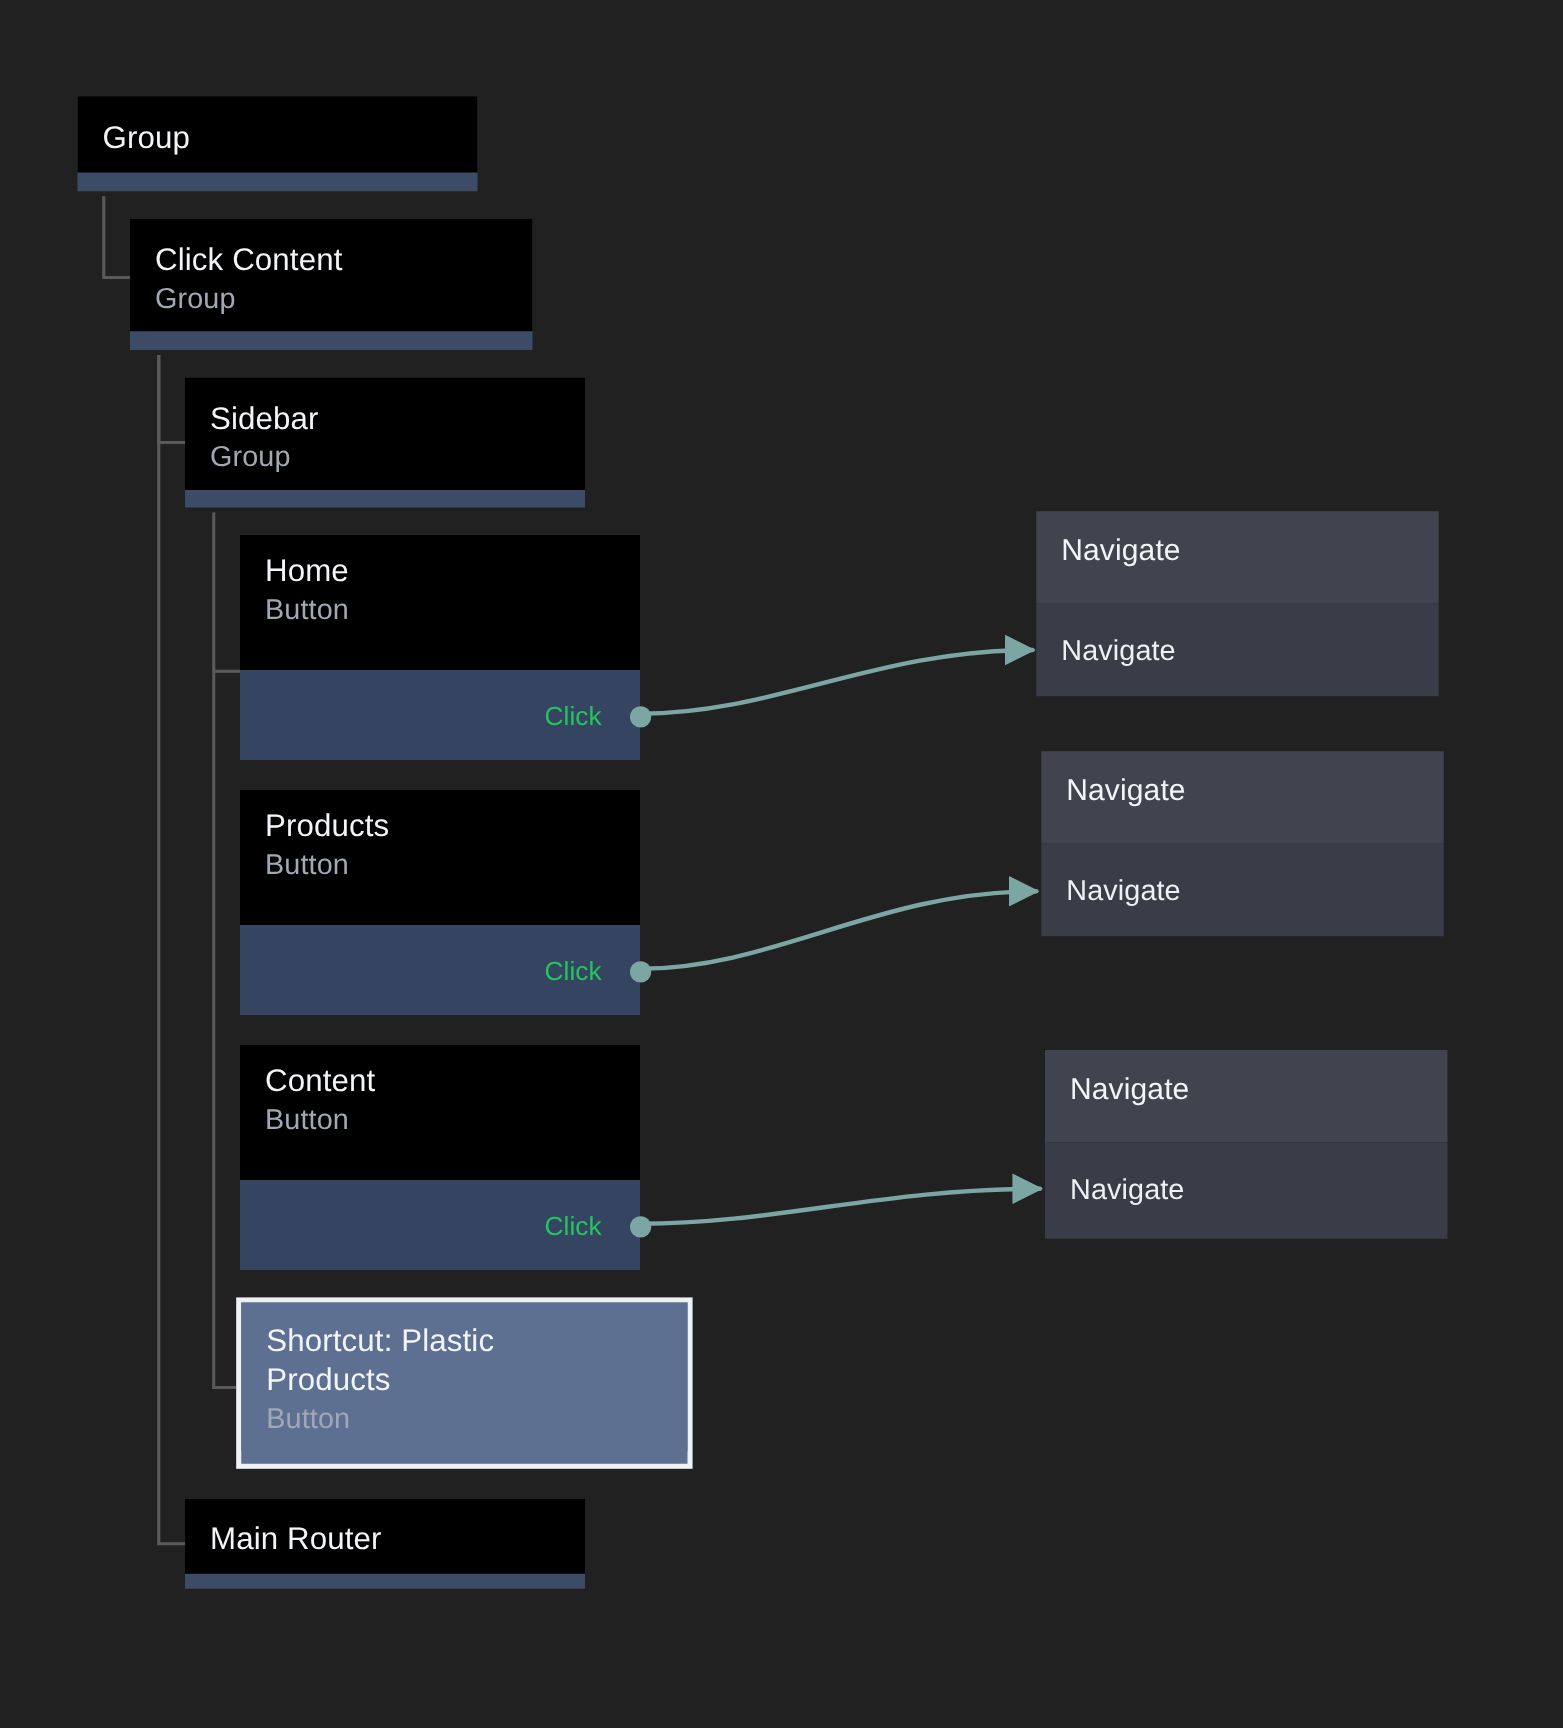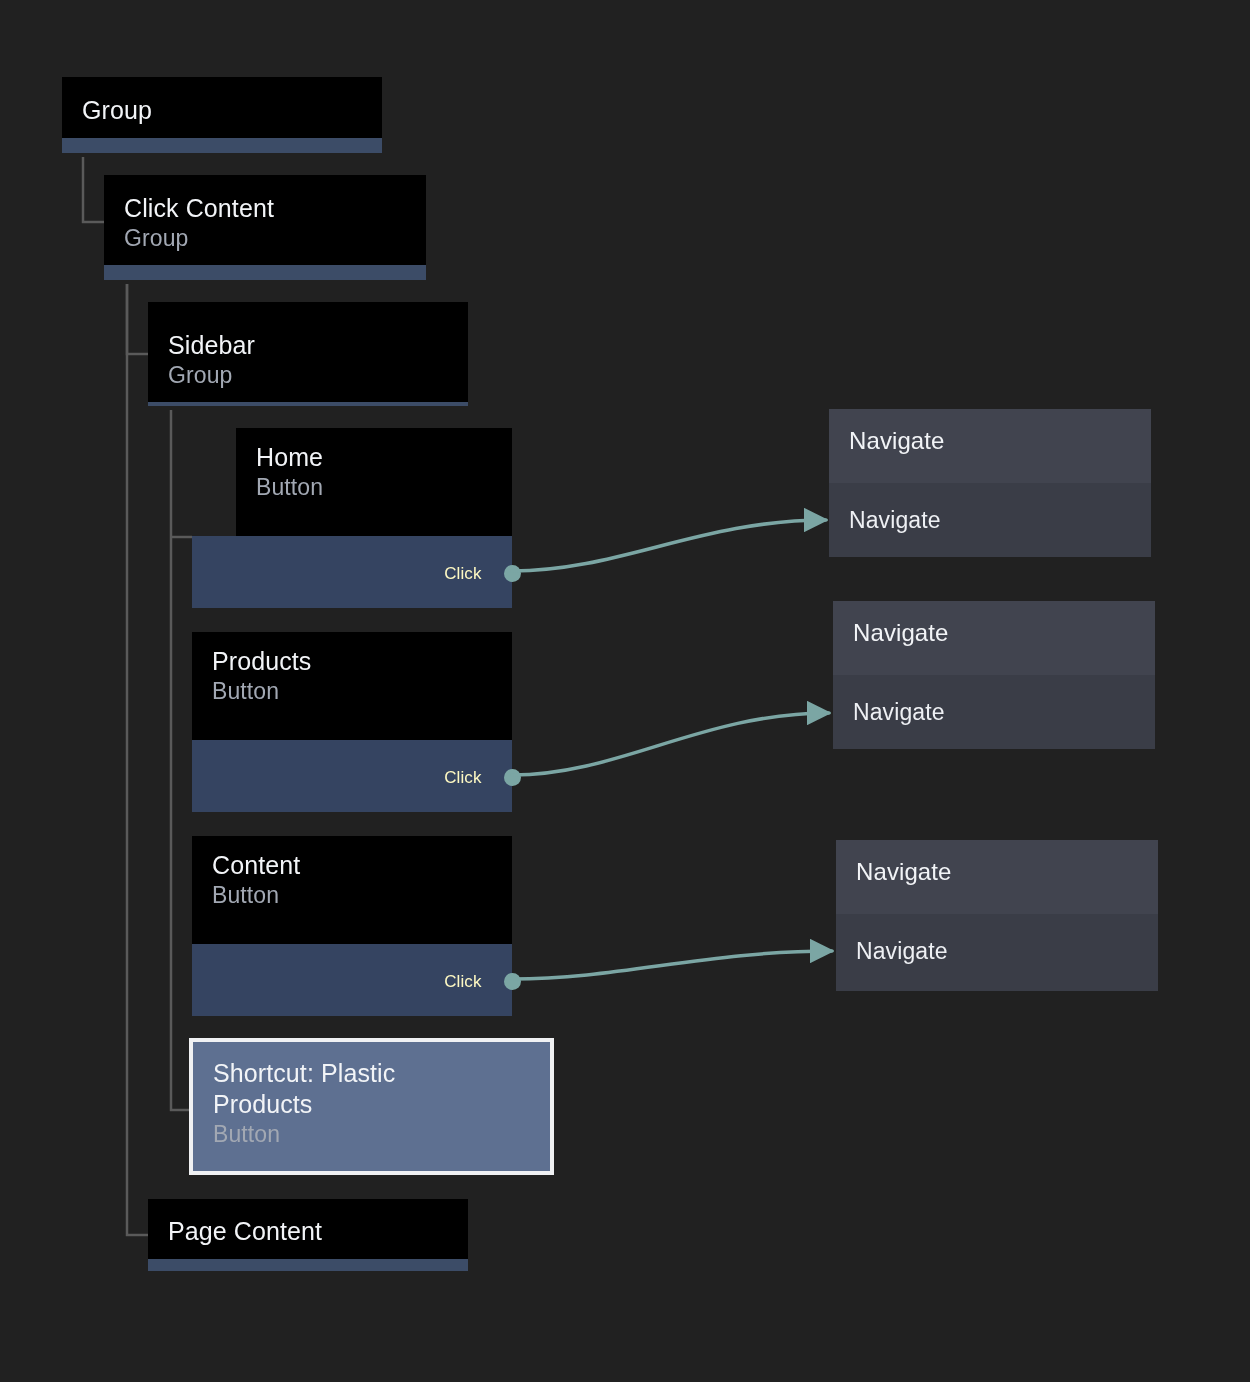--- a/index.html
+++ b/index.html
@@ -86,22 +86,22 @@
 
   
   .port-row {
     position: absolute;
     right: 0;
     display: flex;
     align-items: center;
     gap: 0;
   }
   .port-label {
-    color: #fef9c3;
-    font-size: 17px;
+    color: #22c55e;
+    font-size: 21px;
     line-height: 23px;
     letter-spacing: 0.1px;
     text-align: center;
   }
   .port-dot {
     width: 17px;
     height: 17px;
     border-radius: 50%;
     background: #7ba6a4;
     margin-left: 22px;
@@ -141,28 +141,28 @@
   </div>
 
   <div class="node blue solid" style="left:104px; top:175px; width:322px; height:105px;">
     <div class="node-header" style="padding-top:18px;">
       <div class="node-title">Click Content</div>
       <div class="node-subtitle">Group</div>
     </div>
   </div>
 
   <div class="node blue solid" style="left:148px; top:302px; width:320px; height:104px;">
-    <div class="node-header" style="padding-top:28px;">
+    <div class="node-header" style="padding-top:18px;">
       <div class="node-title">Sidebar</div>
       <div class="node-subtitle">Group</div>
     </div>
   </div>
 
   <div class="node blue" style="left:192px; top:428px; width:320px; height:180px;">
-    <div class="node-header" style="height:108px;margin-left:44px;">
+    <div class="node-header" style="height:108px;">
       <div class="node-title">Home</div>
       <div class="node-subtitle">Button</div>
     </div>
     <div class="node-body">
       <div class="port-row" style="top:26px; right:0;">
         <span class="port-label">Click</span>
         <span class="port-dot"></span>
       </div>
     </div>
   </div>
@@ -196,21 +196,21 @@
   <div class="node blue selected" style="left:189px; top:1038px; width:365px; height:137px;">
     <div class="node-header" style="padding-top:16px;">
       <div class="node-title">Shortcut: Plastic
 Products</div>
       <div class="node-subtitle">Button</div>
     </div>
   </div>
 
   <div class="node blue solid" style="left:148px; top:1199px; width:320px; height:72px;">
     <div class="node-header" style="padding-top:17px;">
-      <div class="node-title">Page Content</div>
+      <div class="node-title">Main Router</div>
     </div>
   </div>
 
   <div class="node grey" style="left:829px; top:409px; width:322px; height:148px;">
     <div class="node-header" style="height:74px; padding-top:16px;">
       <div class="node-title">Navigate</div>
     </div>
     <div class="node-body">
       <div class="in-port-label" style="top:26px;">Navigate</div>
     </div>

